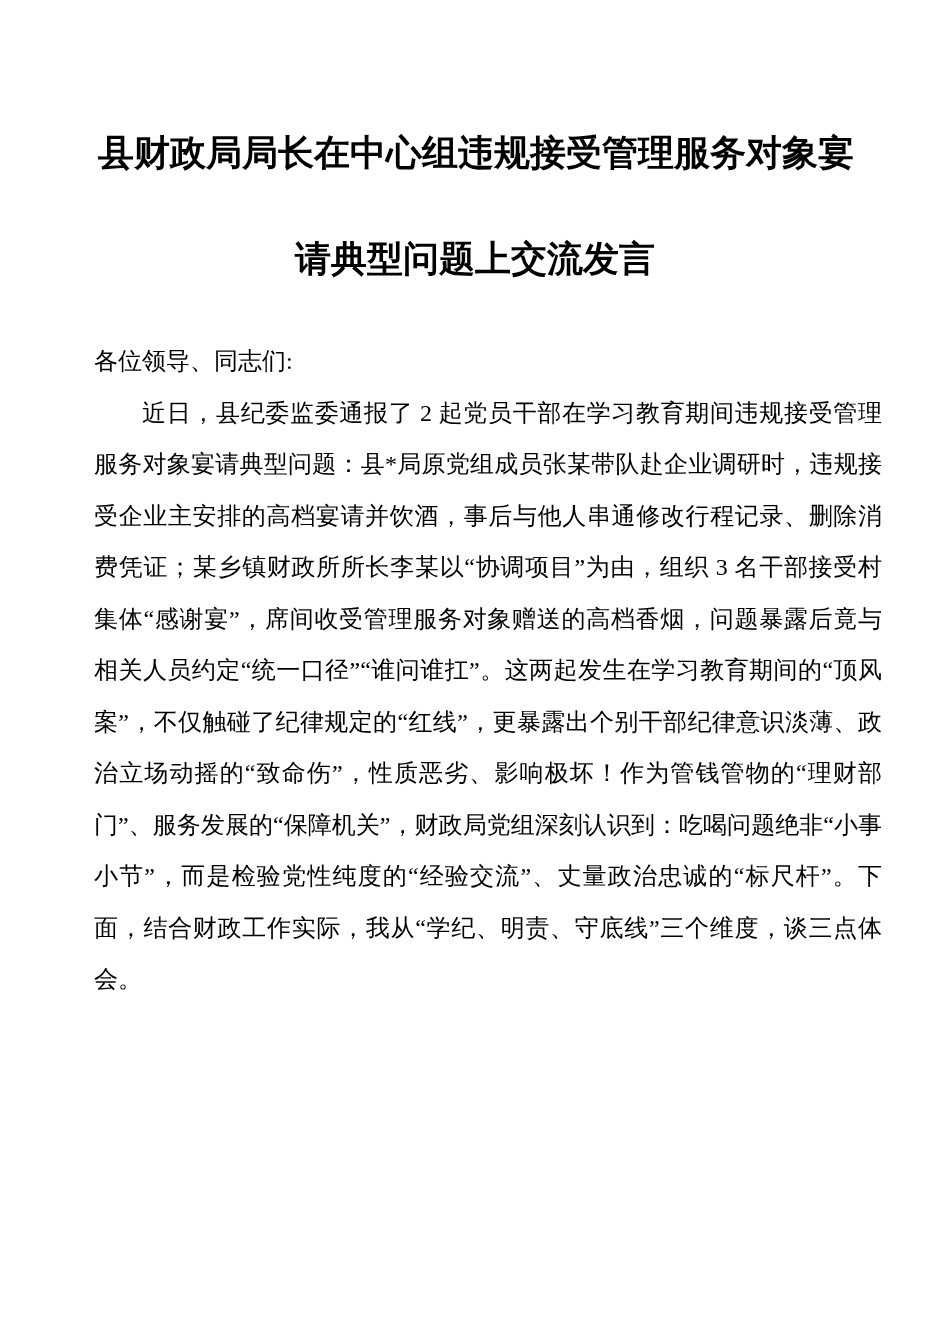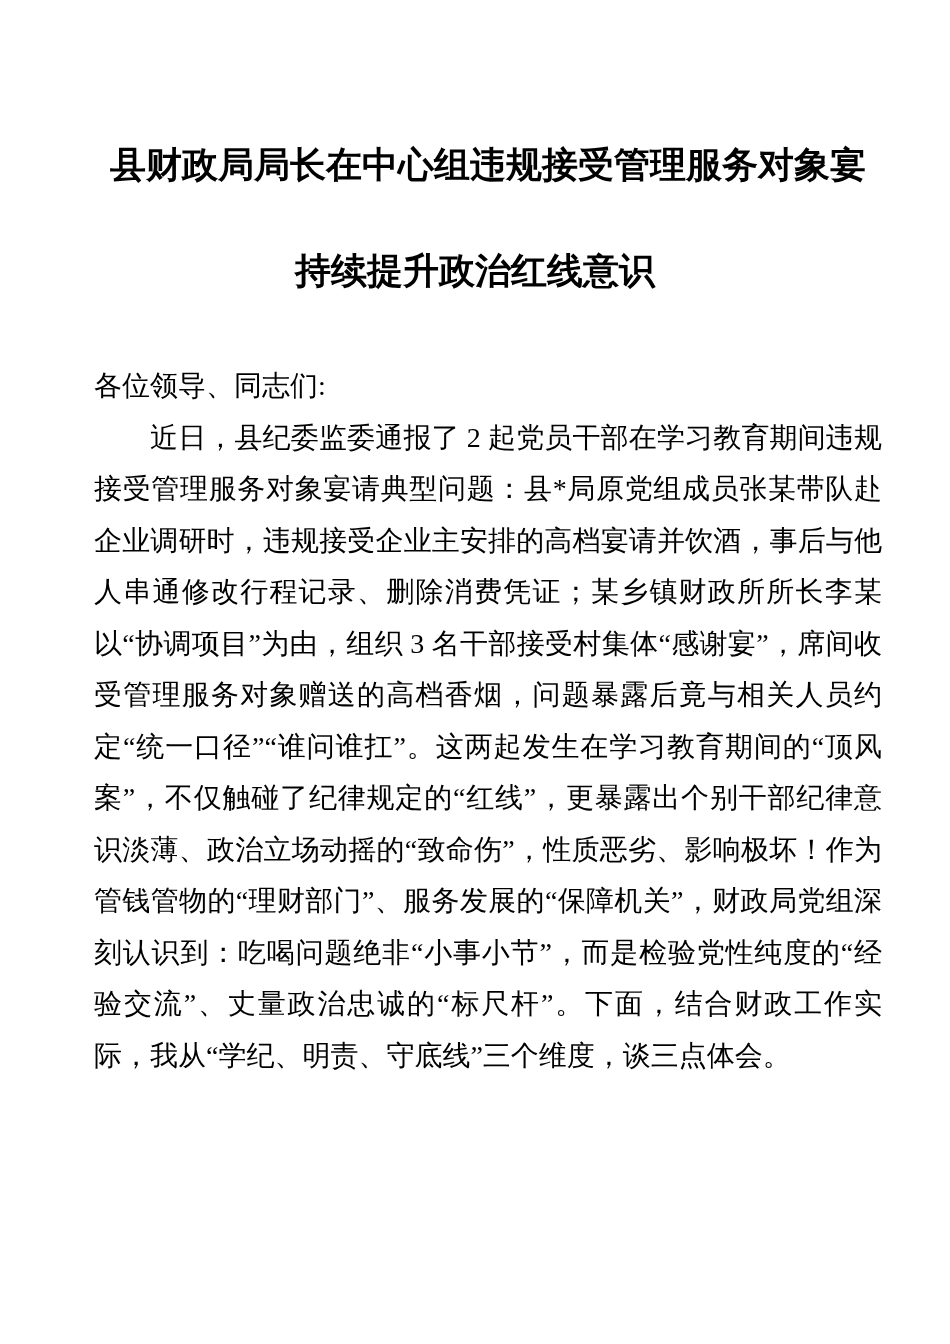--- a/index.html
+++ b/index.html
@@ -11,37 +11,37 @@
     position: relative;
     width: 950px;
     height: 1344px;
     background: #ffffff;
     color: #000000;
     overflow: hidden;
     box-sizing: border-box;
     font-family: "Liberation Serif", "DejaVu Serif", serif;
   }
   .doc-title {
-    margin: 16px;
+    margin: 4px;
     padding: 96px 94px 0 94px;
     text-align: center;
     font-family: "Liberation Sans", "DejaVu Sans", sans-serif;
     font-weight: 700;
     font-size: 36px;
     letter-spacing: 0;
   }
   .doc-title .title-line {
     display: block;
     height: 106px;
     line-height: 106px;
     white-space: nowrap;
   }
   .doc-body {
     padding: 20px 68px 0 94px;
-    font-size: 28px;
+    font-size: 24px;
     line-height: 51.5px;
     text-align: justify;
     text-justify: inter-ideograph;
   }
   .doc-body p {
     margin: 0;
   }
   .para-indent {
     text-indent: 2em;
   }
@@ -49,21 +49,21 @@
     font-weight: 700;
   }
 </style>
 </head>
 <body>
 
 <div class="page">
 
   <h1 class="doc-title">
     <span class="title-line">县财政局局长在中心组违规接受管理服务对象宴</span>
-    <span class="title-line">持续提升政治红线意识</span>
+    <span class="title-line">请典型问题上交流发言</span>
   </h1>
 
   <div class="doc-body">
 
     <p class="salutation">各位领导、同志们:</p>
 
     <p class="para-indent">近日，县纪委监委通报了 2 起党员干部在学习教育期间违规接受管理服务对象宴请典型问题：县*局原党组成员张某带队赴企业调研时，违规接受企业主安排的高档宴请并饮酒，事后与他人串通修改行程记录、删除消费凭证；某乡镇财政所所长李某以“协调项目”为由，组织 3 名干部接受村集体“感谢宴”，席间收受管理服务对象赠送的高档香烟，问题暴露后竟与相关人员约定“统一口径”“谁问谁扛”。这两起发生在学习教育期间的“顶风案”，不仅触碰了纪律规定的“红线”，更暴露出个别干部纪律意识淡薄、政治立场动摇的“致命伤”，性质恶劣、影响极坏！作为管钱管物的“理财部门”、服务发展的“保障机关”，财政局党组深刻认识到：吃喝问题绝非“小事小节”，而是检验党性纯度的“经验交流”、丈量政治忠诚的“标尺杆”。下面，结合财政工作实际，我从“学纪、明责、守底线”三个维度，谈三点体会。</p>
 
 
   </div>

